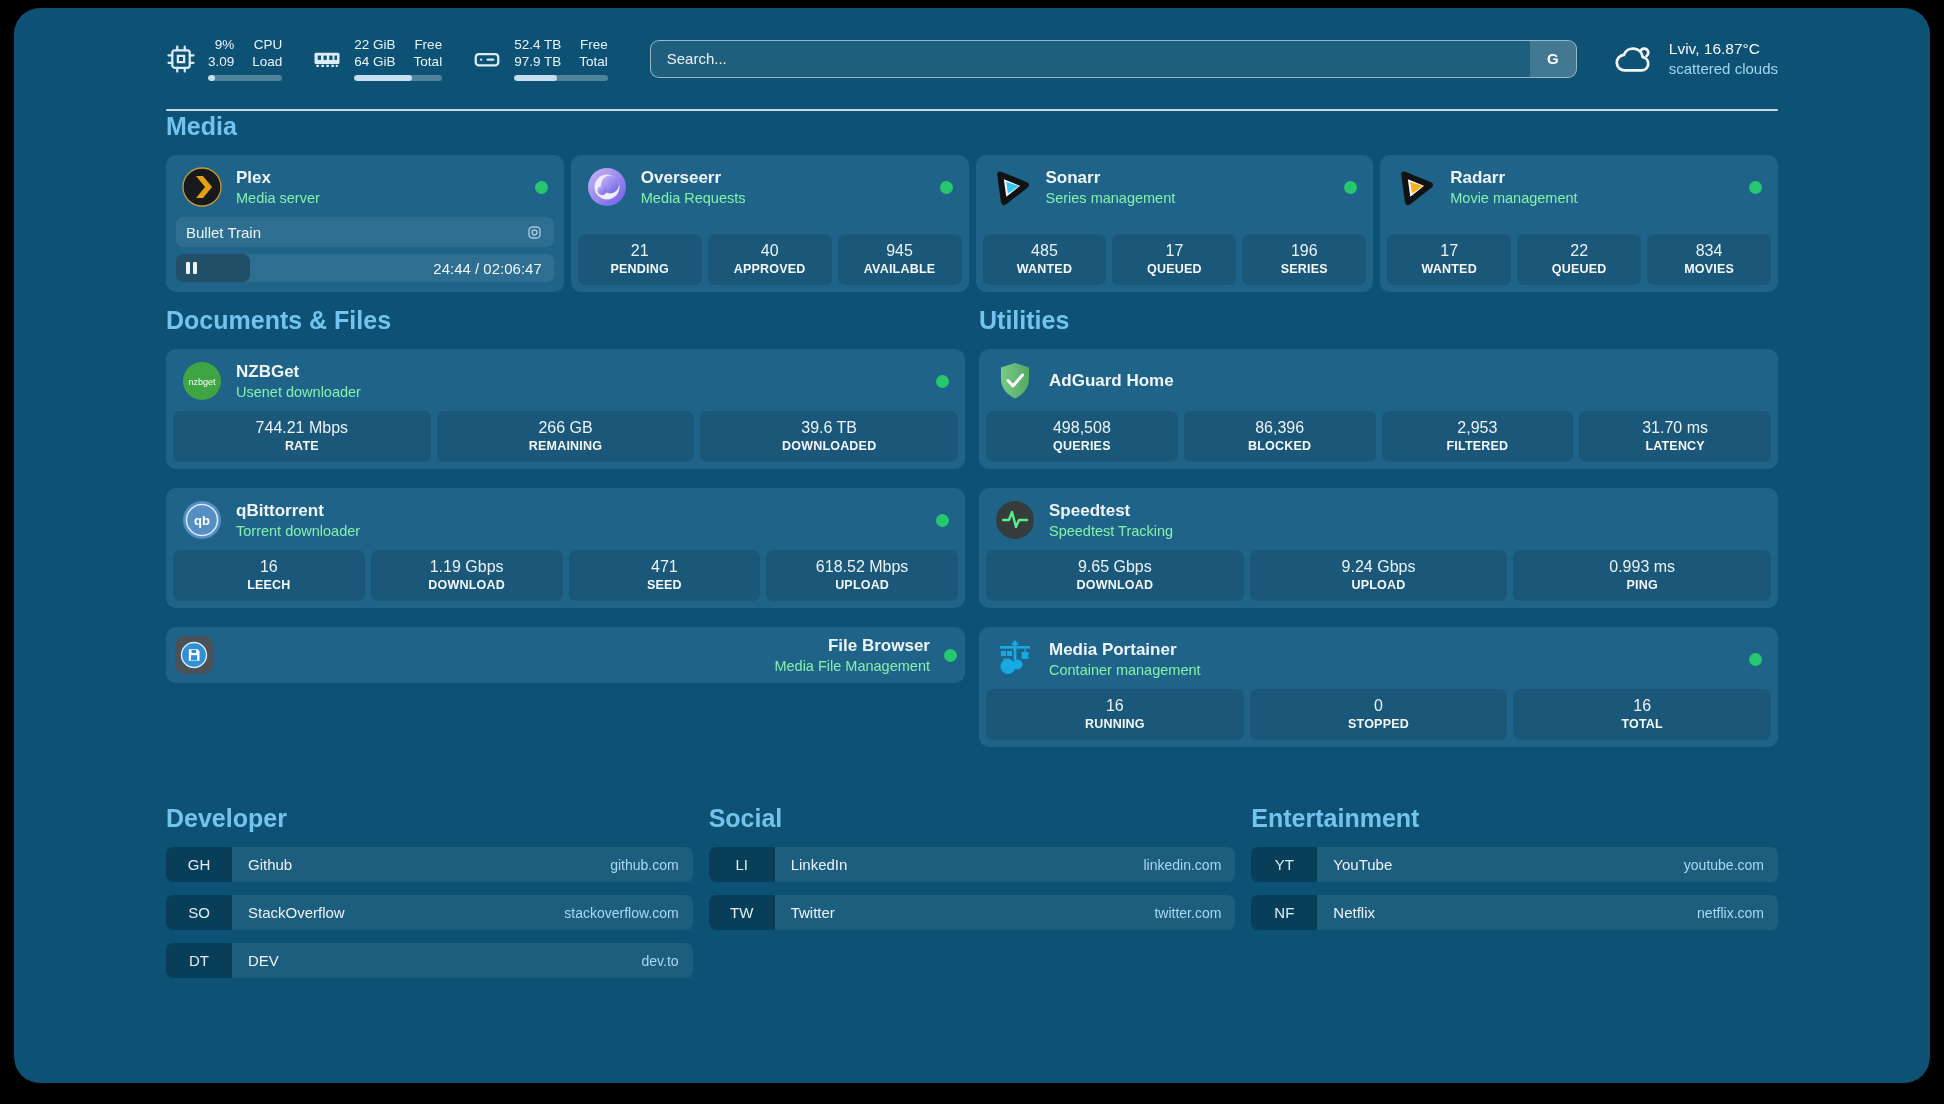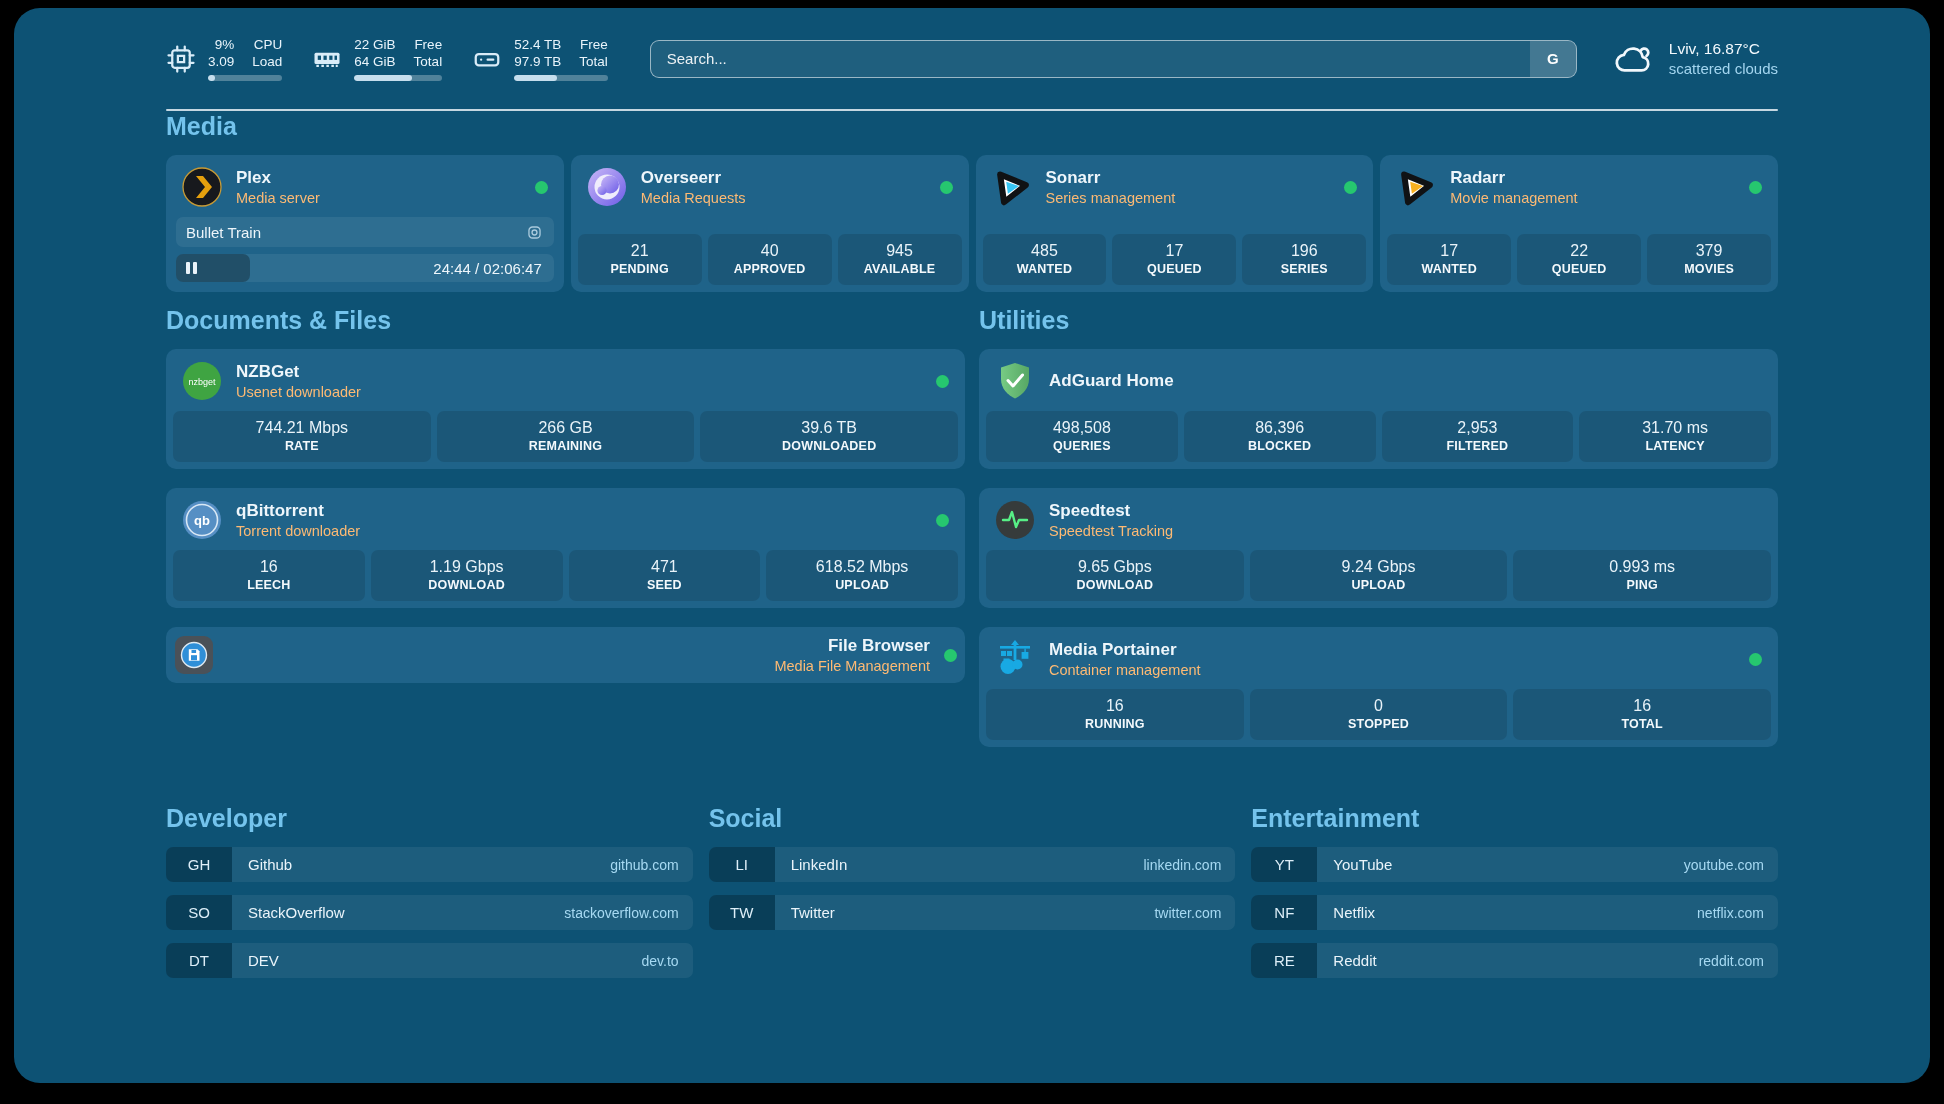--- a/index.html
+++ b/index.html
@@ -52,21 +52,21 @@
   .two-col { display:grid; grid-template-columns:1fr 1fr; gap:14px; margin-top:13px; }
   .col-stack { display:flex; flex-direction:column; gap:19px; margin-top:14px; }
 
   .card { background:#1f6389; border-radius:10px; display:flex; flex-direction:column; cursor:pointer; }
   .card-head { display:flex; align-items:center; gap:14px; padding:12px 16px 8px; }
   .card-head.only { padding:8px 8px;text-align:right; }
   .app-icon { width:40px; height:40px; flex:none; }
   .app-icon svg { width:40px; height:40px; display:block; }
   .app-names { flex:1; min-width:0; }
   .app-title { font-size:17px; font-weight:600; color:#eef6fb; }
-  .app-desc { font-size:14.5px; color:#fdba74; margin-top:2px; }
+  .app-desc { font-size:14.5px; color:#86efac; margin-top:2px; }
   .dot { width:13px; height:13px; border-radius:50%; background:#26c76f; flex:none; }
 
   .tiles { display:flex; gap:6px; padding:2px 7px 7px; margin-top:auto; }
   .tile { flex:1; background:rgba(0,0,0,.12); border-radius:7px; text-align:center; padding:8px 4px 9px; }
   .tile-val { font-size:16px; color:#e9f3f9; }
   .tile-label { font-size:12.5px; font-weight:bold; color:#f4f9fc; margin-top:2px; letter-spacing:.2px; }
 
   
   .plex-row {
     margin:2px 10px 0; background:rgba(255,255,255,.07); border-radius:7px;
@@ -331,21 +331,21 @@
         <div class="tiles">
           <div class="tile">
             <div class="tile-val">17</div>
             <div class="tile-label">WANTED</div>
           </div>
           <div class="tile">
             <div class="tile-val">22</div>
             <div class="tile-label">QUEUED</div>
           </div>
           <div class="tile">
-            <div class="tile-val">379</div>
+            <div class="tile-val">834</div>
             <div class="tile-label">MOVIES</div>
           </div>
         </div>
       </div>
     </div>
 
     <div class="two-col">
 
       <div>
         <div class="section-title">Documents &amp; Files</div>
@@ -608,25 +608,18 @@
               <span class="bm-url">youtube.com</span>
             </span>
           </div>
           <div class="bm-row">
             <span class="bm-abbr">NF</span>
             <span class="bm-main">
               <span class="bm-name">Netflix</span>
               <span class="bm-url">netflix.com</span>
             </span>
           </div>
-          <div class="bm-row">
-            <span class="bm-abbr">RE</span>
-            <span class="bm-main">
-              <span class="bm-name">Reddit</span>
-              <span class="bm-url">reddit.com</span>
-            </span>
-          </div>
         </div>
       </div>
     </div>
 
   </div>
 </div>
 
 </body></html>

